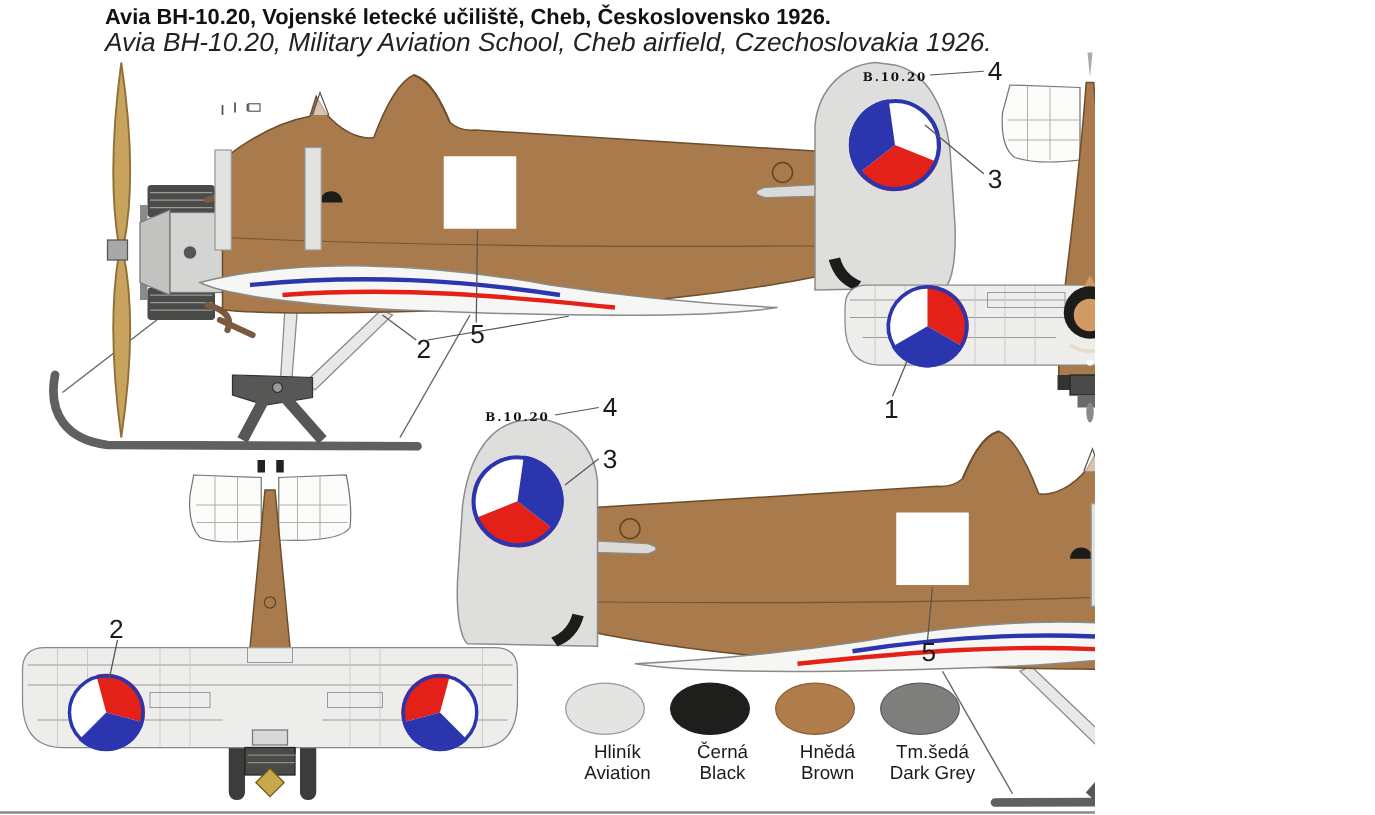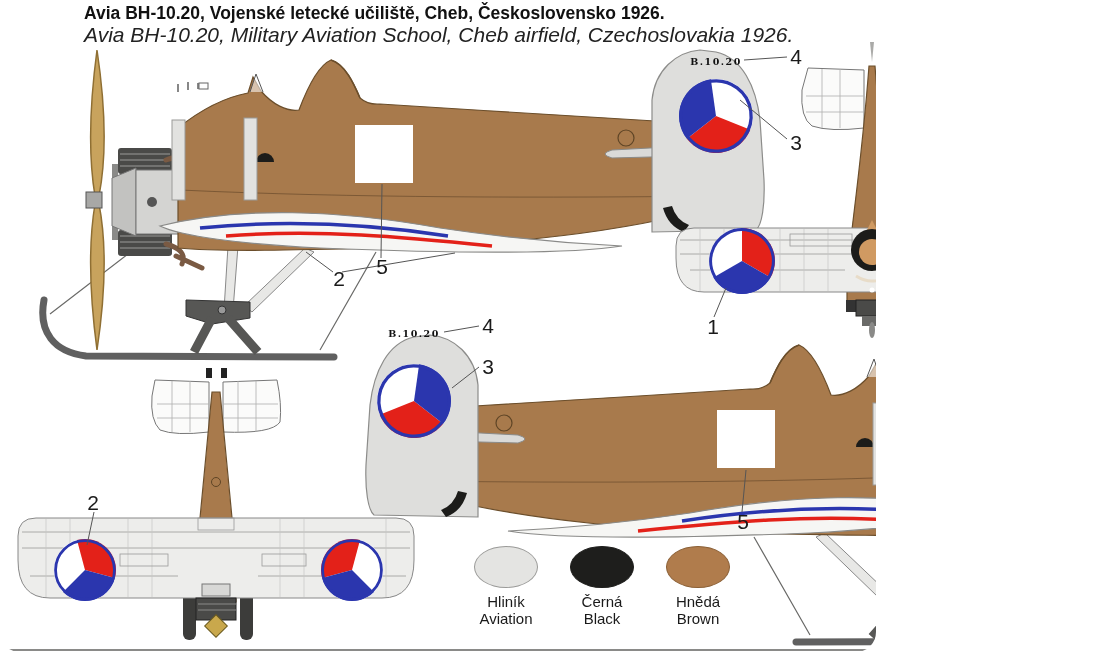--- a/index.html
+++ b/index.html
@@ -1,26 +1,26 @@
 <!DOCTYPE html>
 <html style="--brown: #A87A4C; --brown-outline: #6B4E2B; --tan-prop: #C8A35D; --tan-outline: #8F6F33; --aluminium: #DEDEDC; --aluminium-outline: #8C8C8A; --wing-white: #F6F6F4; --ski-grey: #606060; --frame-grey: #575755; --black: #1C1C1A; --blue: #2B36AE; --red: #E32119; --white: #FFFFFF; --line-grey: #555553;"><head>
 <meta charset="utf-8">
 <style>
   html,body{margin:0;padding:0;background:#fff;}
   .sheet{position:relative;width:876px;height:652px;background:#fff;overflow:hidden;
-         font-family:"Liberation Sans",sans-serif;border-radius:20px;}
+         font-family:"Liberation Sans",sans-serif;}
   .title-block{position:absolute;left:84px;top:3px;line-height:21px;white-space:nowrap;}
   .title-cs{font-size:17.5px;font-weight:bold;color:#111;}
   .title-en{font-size:21px;font-style:italic;color:#222;}
   .diagram-svg{position:absolute;left:0;top:0;}
   .callout-num{font:21px "Liberation Sans",sans-serif;fill:#1a1a1a;text-anchor:middle;}
   .tail-code{font:bold 9.5px "DejaVu Serif",serif;letter-spacing:1.5px;fill:#111;text-anchor:middle;}
   .leader{stroke:#555;stroke-width:1;fill:none;}
   .legend{position:absolute;left:452px;top:546px;display:flex;}
-  .legend-item{width:84px;display:flex;flex-direction:column;align-items:center;margin-left:12px;}
+  .legend-item{width:84px;display:flex;flex-direction:column;}
   .swatch{width:64px;height:42px;border-radius:50%;border:1.5px solid #999;box-sizing:border-box;}
   .legend-label{margin-top:5px;font-size:15px;line-height:17px;color:#1a1a1a;text-align:center;}
   .bottom-rule{position:absolute;left:0;top:649px;width:1100px;height:2px;background:#8a8a88;}
 </style>
 </head>
 <body>
 
 <div class="sheet">
 
   <div class="title-block">
@@ -201,16 +201,23 @@
         <div>Black</div>
       </div>
     </div>
     <div class="legend-item">
       <div class="swatch" style="background-color: rgb(176, 124, 76); border-color: rgb(138, 95, 53);"></div>
       <div class="legend-label">
         <div>Hnědá</div>
         <div>Brown</div>
       </div>
     </div>
+    <div class="legend-item">
+      <div class="swatch" style="background-color: rgb(126, 126, 124); border-color: rgb(95, 95, 93);"></div>
+      <div class="legend-label">
+        <div>Tm.šedá</div>
+        <div>Dark Grey</div>
+      </div>
+    </div>
   </div>
 
   <div class="bottom-rule"></div>
 </div>
 
 </body></html>

